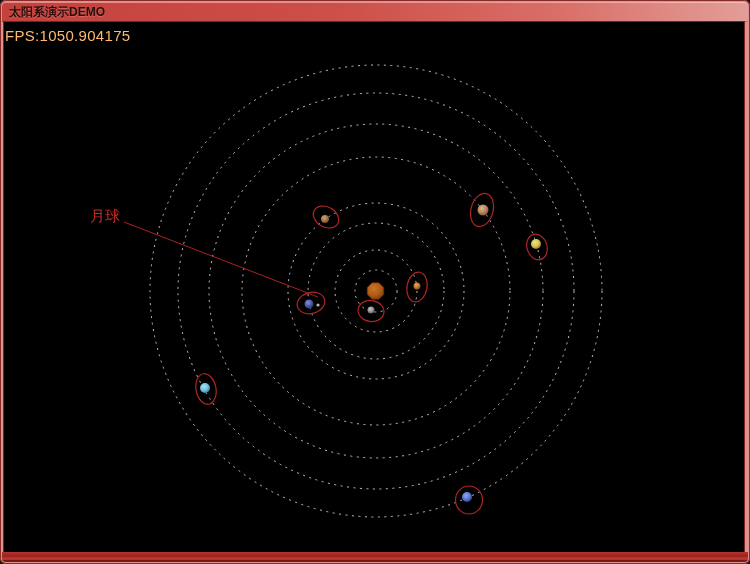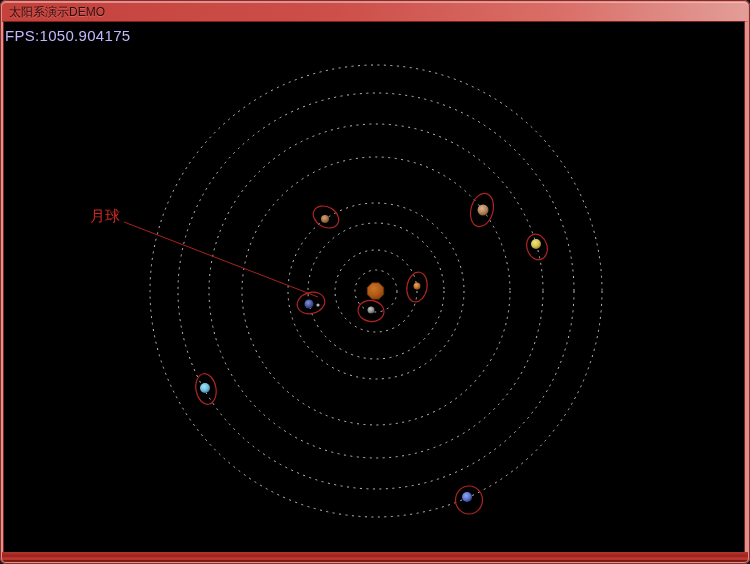--- a/index.html
+++ b/index.html
@@ -18,29 +18,29 @@
   }
   .titlebar{
     position:absolute;top:2px;left:2px;right:2px;height:20px;
     background:linear-gradient(90deg,#c4413c 0%,#cd4f49 45%,#d96f68 75%,#e39d98 100%);
     border-radius:4px 4px 0 0;
     box-shadow:inset 0 1px 0 rgba(255,230,228,.45), inset 0 -1px 0 rgba(120,25,20,.35);
     display:flex;align-items:center;
   }
   .title{
     color:#2a0c0a;font-size:12px;line-height:20px;padding-left:7px;
-    text-shadow:0 1px 0 rgba(255,200,195,.25);white-space:nowrap;
+    text-shadow:0 1px 0 rgba(255,200,195,.25);white-space:nowrap;font-weight:bold;
   }
   .client{
     position:absolute;left:4px;top:22px;width:740px;height:530px;
     background:#000;box-shadow:0 0 0 1px #7c211d;
   }
   .client svg{position:absolute;left:0;top:0;width:740px;height:530px;display:block;}
   .fps{
-    position:absolute;left:1px;top:5px;color:#c4b5fd;font-size:15px;
+    position:absolute;left:1px;top:5px;color:#fdba74;font-size:15px;
     letter-spacing:.3px;white-space:nowrap;
   }
   #annot-label{font-size:15px;font-family:"Liberation Sans","DejaVu Sans",sans-serif;}
 </style>
 </head>
 <body>
 
 <div class="window">
   <div class="titlebar">
     <span class="title">太阳系演示DEMO</span>

